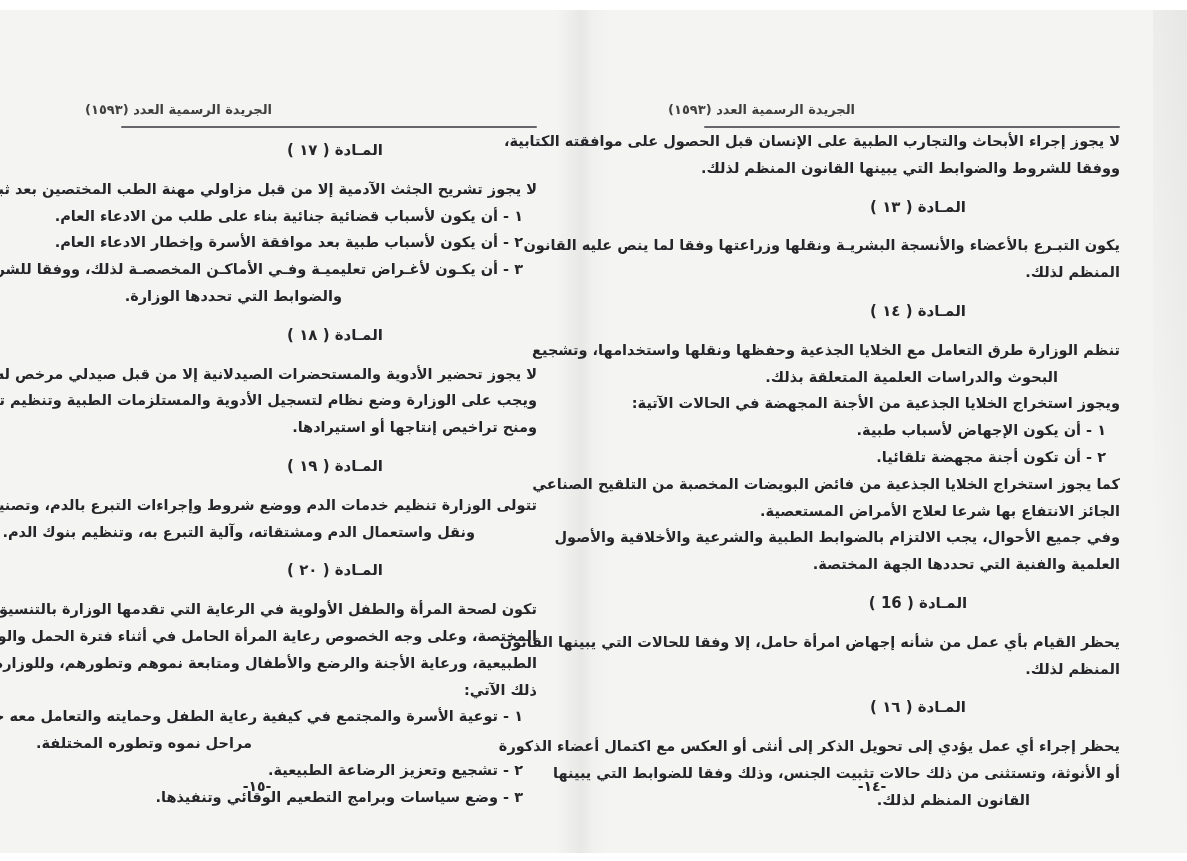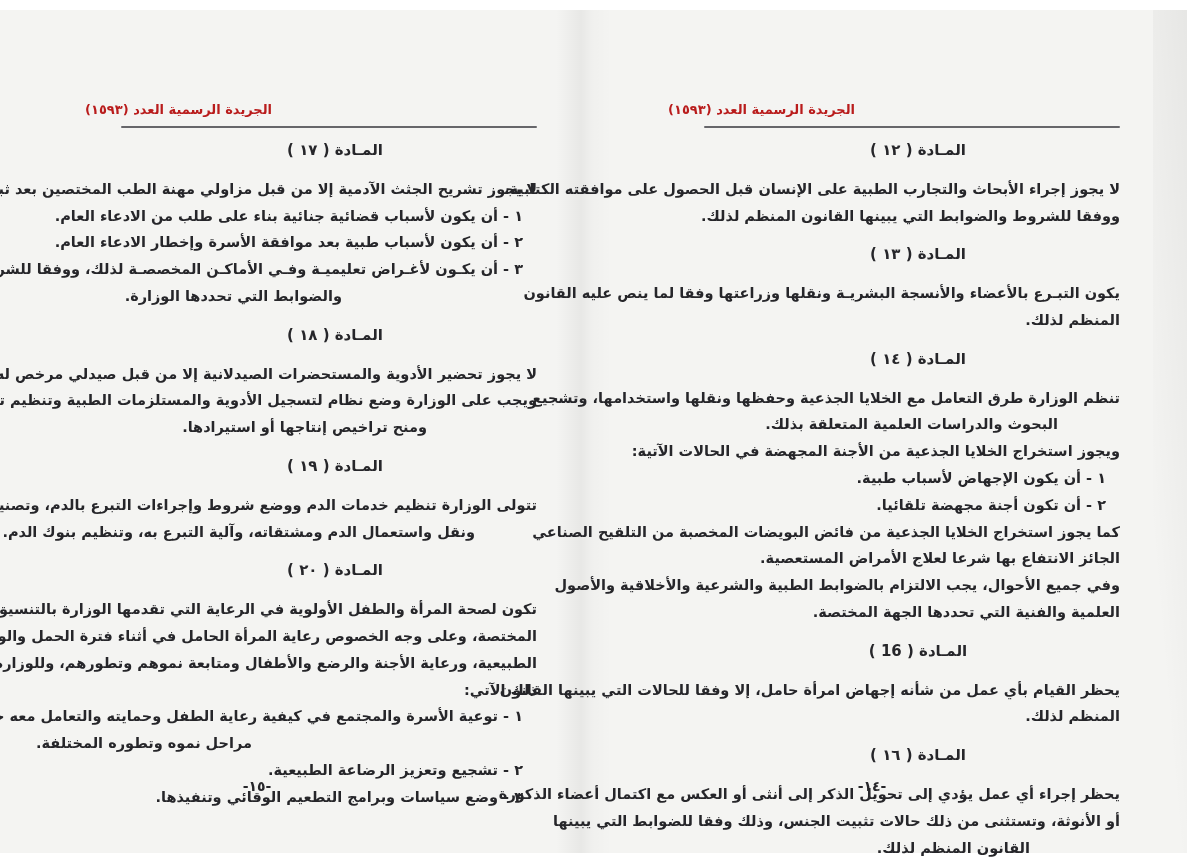--- a/index.html
+++ b/index.html
@@ -21,37 +21,37 @@
     background:linear-gradient(265deg, rgba(0,0,0,0.055), rgba(0,0,0,0) 75%);
   }
   .page{
     position:absolute;top:90px;width:452px;height:720px;
     direction:rtl;color:#26262a;font-weight:bold;
   }
   .page-left{left:85px;}
   .page-right{left:668px;}
   .running-head{
     font-size:13px;line-height:20px;height:20px;text-align:left;
-    color:#b91c1c;white-space:nowrap;
+    color:#404040;white-space:nowrap;
   }
   .head-rule{
     margin-top:6px;height:2px;width:416px;background:#66666a;border-radius:1px;
   }
   .art-title{
     margin:12px;height:26.8px;line-height:26.8px;font-size:15px;
     text-align:center;transform:translateX(24px);white-space:nowrap;
   }
   .art-title.first{margin-top:9px;}
   .ln{
     font-size:14.5px;line-height:26.8px;height:26.8px;
     text-align:right;white-space:nowrap;
   }
   .item{padding-right:14px;}
   .ind-a{margin-right:195px;}   
-  .ind-b{margin-right:110px;}   
+  .ind-b{}   
   .ind-c{margin-right:62px;}    
   .ind-d{margin-right:90px;}    
   .ind-e{margin-right:285px;}   
   .page-num{
     position:absolute;top:678px;width:44px;
     font-size:14px;text-align:center;letter-spacing:1px;white-space:nowrap;
   }
   .page-left  .page-num{left:150px;}
   .page-right .page-num{left:182px;}
 </style>
@@ -92,21 +92,20 @@
     <div class="ln item">٢ - تشجيع وتعزيز الرضاعة الطبيعية.</div>
     <div class="ln item">٣ - وضع سياسات وبرامج التطعيم الوقائي وتنفيذها.</div>
 
     <div class="page-num">-١٥-</div>
   </section>
 
   <section class="page page-right">
     <div class="running-head">الجريدة الرسمية العدد (١٥٩٣)</div>
     <div class="head-rule"></div>
 
-    <h3 class="art-title first">المـادة ( ١٢ )</h3>
     <div class="ln">لا يجوز إجراء الأبحاث والتجارب الطبية على الإنسان قبل الحصول على موافقته الكتابية،</div>
     <div class="ln">ووفقا للشروط والضوابط التي يبينها القانون المنظم لذلك.</div>
 
     <h3 class="art-title">المـادة ( ١٣ )</h3>
     <div class="ln">يكون التبـرع بالأعضاء والأنسجة البشريـة ونقلها وزراعتها وفقا لما ينص عليه القانون</div>
     <div class="ln">المنظم لذلك.</div>
 
     <h3 class="art-title">المـادة ( ١٤ )</h3>
     <div class="ln">تنظم الوزارة طرق التعامل مع الخلايا الجذعية وحفظها ونقلها واستخدامها، وتشجيع</div>
     <div class="ln ind-c">البحوث والدراسات العلمية المتعلقة بذلك.</div>

